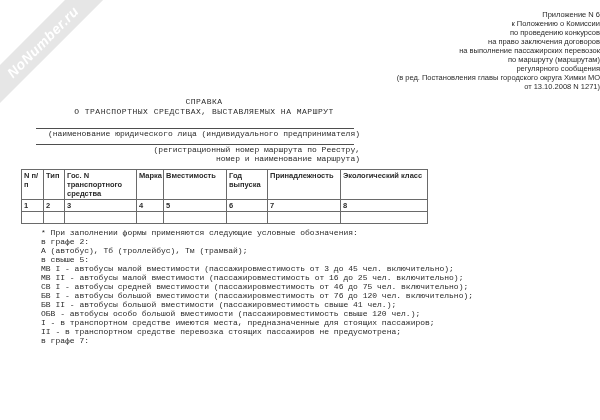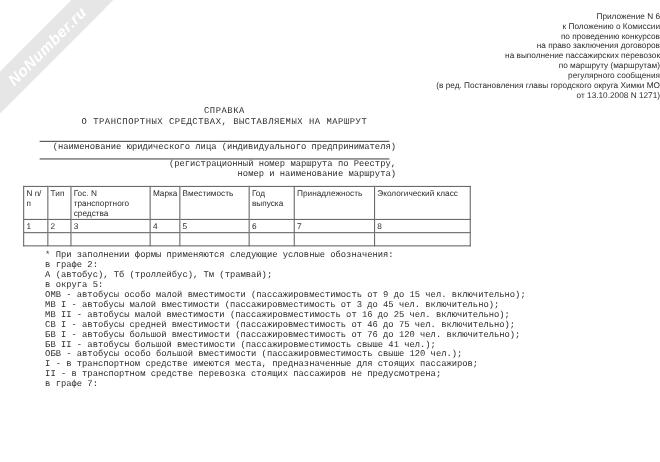--- a/index.html
+++ b/index.html
@@ -43,21 +43,21 @@
   .sig2{top:144px;}
 
   
   table.vehicles{
     position:absolute;left:21px;top:169px;width:406px;
     border-collapse:collapse;table-layout:fixed;z-index:1;background:#fff;
   }
   table.vehicles td,table.vehicles th{
     border:1px solid #6a6a6a;
     font-family:"Liberation Sans",sans-serif;
-    font-size:7.5px;line-height:9px;font-weight:normal;
+    font-size:7.5px;line-height:9px;font-weight:bold;
     text-align:left;vertical-align:top;padding:1px 2px;overflow:hidden;
   }
   tr.hdr-row{height:29px;}
   tr.num-row{height:12px;}
   tr.empty-row{height:12px;}
 
   
   .footnotes{
     position:absolute;left:41px;top:228px;width:540px;
     font-size:8px;line-height:9px;white-space:nowrap;z-index:1;font-family:Liberation Mono, monospace;
@@ -142,22 +142,21 @@
         <td></td>
         <td></td>
       </tr>
     </tbody>
   </table>
 
   <div class="footnotes">
     <div>* При заполнении формы применяются следующие условные обозначения:</div>
     <div>в графе 2:</div>
     <div>А (автобус), Тб (троллейбус), Тм (трамвай);</div>
-    <div>в округа 5:</div>
-    <div>ОМВ - автобусы особо малой вместимости (пассажировместимость от 9 до 15 чел. включительно);</div>
+    <div>в свыше 5:</div>
     <div>МВ I - автобусы малой вместимости (пассажировместимость от 3 до 45 чел. включительно);</div>
     <div>МВ II - автобусы малой вместимости (пассажировместимость от 16 до 25 чел. включительно);</div>
     <div>СВ I - автобусы средней вместимости (пассажировместимость от 46 до 75 чел. включительно);</div>
     <div>БВ I - автобусы большой вместимости (пассажировместимость от 76 до 120 чел. включительно);</div>
     <div>БВ II - автобусы большой вместимости (пассажировместимость свыше 41 чел.);</div>
     <div>ОБВ - автобусы особо большой вместимости (пассажировместимость свыше 120 чел.);</div>
     <div>I - в транспортном средстве имеются места, предназначенные для стоящих пассажиров;</div>
     <div>II - в транспортном средстве перевозка стоящих пассажиров не предусмотрена;</div>
     <div>в графе 7:</div>
   </div>

